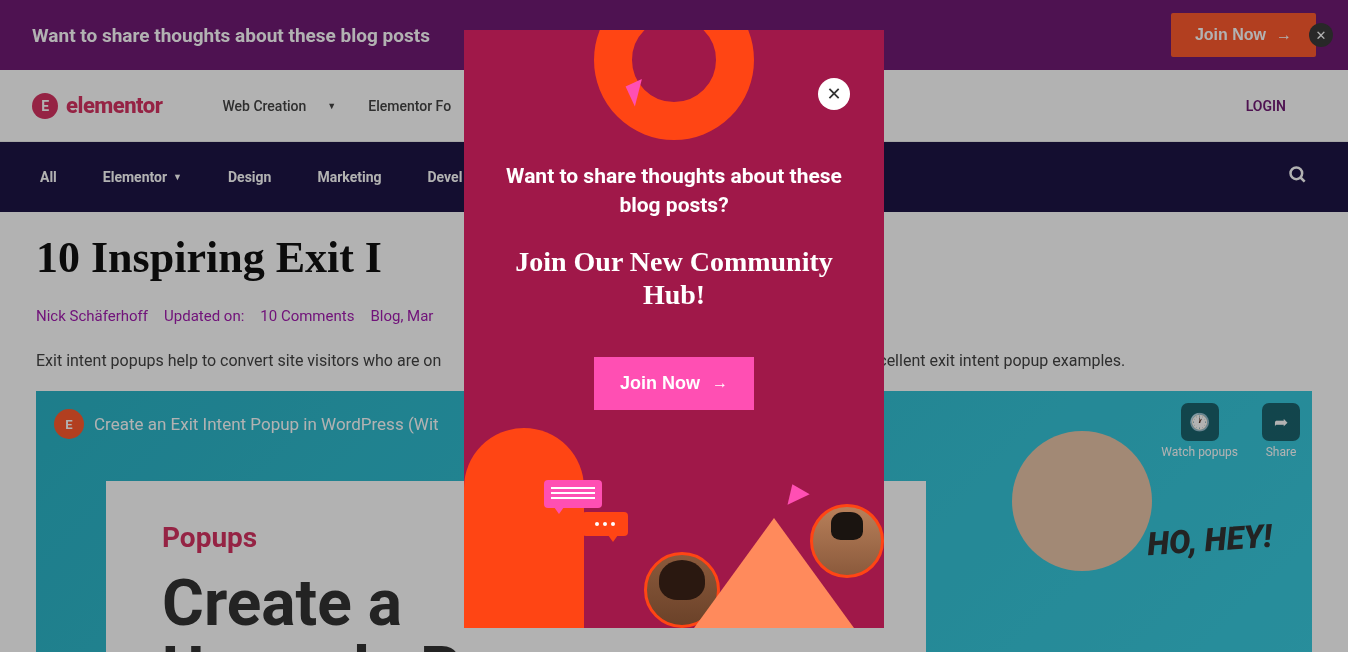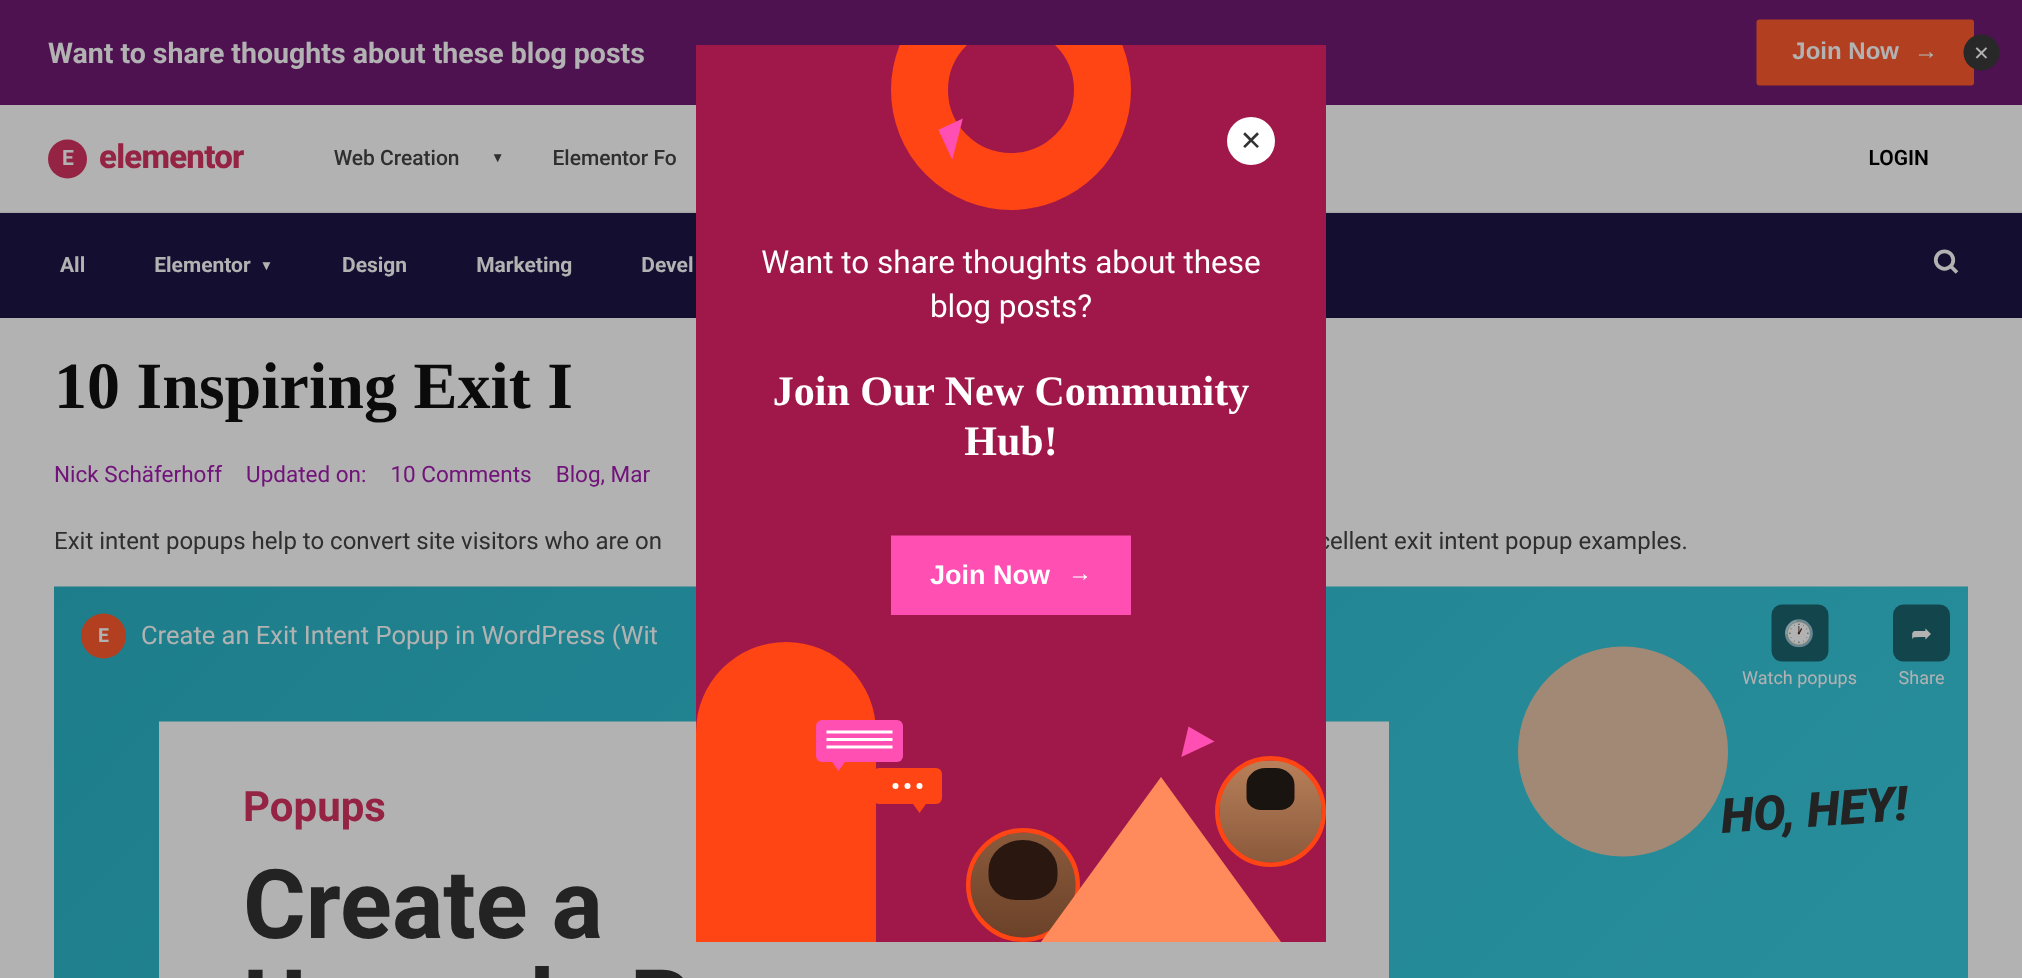--- a/index.html
+++ b/index.html
@@ -8,21 +8,21 @@
 .banner-text{color:#fff;font-weight:700;font-size:19px;}
 .banner-join{background:#ff5b2e;color:#fff;border:none;padding:13px 24px;font-size:16px;font-weight:600;display:flex;align-items:center;gap:10px;cursor:pointer;border-radius:2px;}
 .banner-close{position:absolute;right:15px;background:#3a3a3a;border:none;color:#fff;width:24px;height:24px;border-radius:50%;font-size:13px;cursor:pointer;display:flex;align-items:center;justify-content:center;}
 .navbar{height:72px;display:flex;align-items:center;padding:0 32px;background:#fff;border-bottom:1px solid #eee;}
 .logo{display:flex;align-items:center;gap:8px;color:#d63362;font-weight:800;font-size:22px;letter-spacing:-0.5px;}
 .logo-circle{width:26px;height:26px;background:#d63362;border-radius:50%;display:flex;align-items:center;justify-content:center;color:#fff;font-size:14px;font-weight:700;}
 .nav-items{display:flex;gap:32px;margin-left:60px;}
 .nav-item{color:#444;font-size:14px;font-weight:500;cursor:pointer;display:flex;align-items:center;gap:21px;}
 .caret{font-size:9px;}
 .nav-right{margin-left:auto;display:flex;align-items:center;gap:0;}
-.login{color:#000000;font-size:14px;font-weight:600;padding:0 30px;cursor:pointer;}
+.login{color:#701a75;font-size:14px;font-weight:600;padding:0 30px;cursor:pointer;}
 .get-started{background:#92003b;color:#fff;font-size:14px;font-weight:700;padding:28px 30px;cursor:pointer;letter-spacing:0.3px;}
 .subnav{background:#1d1545;height:70px;display:flex;align-items:center;padding:0 40px;}
 .subnav-item{color:#fff;font-size:14px;font-weight:700;margin-right:46px;cursor:pointer;display:flex;align-items:center;gap:6px;}
 .search-icon{margin-left:auto;color:#fff;font-size:20px;cursor:pointer;}
 .content{padding:20px 36px;}
 .title{font-family:Georgia,serif;font-size:44px;font-weight:700;color:#111;margin-bottom:24px;}
 .meta{display:flex;gap:16px;color:#555;font-size:15px;margin-bottom:24px;}
 .meta span{color:#a21caf;}
 .description{color:#444;font-size:16px;margin-bottom:18px;line-height:1.5;}
 .video{background:linear-gradient(135deg,#2bb4c7,#3acce0);height:280px;position:relative;padding:18px;}
@@ -38,21 +38,21 @@
 .video-right{position:absolute;right:40px;top:60px;width:340px;height:220px;}
 .woman{position:absolute;right:120px;top:-20px;width:140px;height:140px;background:#e8c5a8;border-radius:50%;}
 .hohey{position:absolute;right:0;top:70px;color:#333;font-size:32px;font-weight:900;font-style:italic;transform:rotate(-4deg);}
 .overlay{position:absolute;inset:0;background:rgba(0,0,0,0.3);pointer-events:none;}
 .modal{position:absolute;left:50%;top:30px;transform:translateX(-50%);width:420px;height:598px;background:#a01849;overflow:hidden;}
 .modal-close{position:absolute;top:48px;right:34px;width:32px;height:32px;background:#fff;border:none;border-radius:50%;font-size:18px;cursor:pointer;color:#333;display:flex;align-items:center;justify-content:center;font-weight:300;}
 .modal-top{position:absolute;top:-50px;left:50%;transform:translateX(-50%);width:160px;height:160px;}
 .ring{width:160px;height:160px;border:38px solid #ff4514;border-radius:50%;}
 .cursor1{position:absolute;left:35px;bottom:38px;width:0;height:0;border-left:18px solid #ff4fb3;border-right:8px solid transparent;border-bottom:22px solid transparent;transform:rotate(-25deg);}
 .modal-body{text-align:center;padding:132px 36px 0;color:#fff;}
-.modal-q{font-size:21px;font-weight:400;line-height:1.4;margin-bottom:24px;}
+.modal-q{font-size:21px;font-weight:700;line-height:1.4;margin-bottom:24px;}
 .modal-h{font-family:Georgia,serif;font-size:28px;font-weight:700;line-height:1.18;margin-bottom:46px;}
 .modal-btn{background:#ff4fb3;color:#fff;border:none;padding:16px 26px;font-size:18px;font-weight:600;display:inline-flex;align-items:center;gap:12px;cursor:pointer;}
 .modal-bottom{position:absolute;bottom:0;left:0;right:0;height:170px;}
 .shape-red{position:absolute;left:0;bottom:0;width:120px;height:140px;background:#ff4514;}
 .shape-red::before{content:"";position:absolute;top:-60px;left:0;width:120px;height:120px;background:#ff4514;border-radius:60px 60px 0 0;}
 .bubble1{position:absolute;left:80px;bottom:120px;width:58px;height:28px;background:#ff4fb3;border-radius:4px;}
 .bubble1::after{content:"";position:absolute;bottom:-6px;left:10px;width:0;height:0;border-left:5px solid transparent;border-right:5px solid transparent;border-top:7px solid #ff4fb3;}
 .bubble1 .lines{position:absolute;left:7px;top:7px;right:7px;}
 .bubble1 .lines div{height:2px;background:#fff;margin-bottom:3px;}
 .bubble2{position:absolute;left:118px;bottom:92px;width:46px;height:24px;background:#ff4514;border-radius:4px;display:flex;align-items:center;justify-content:center;gap:4px;}

